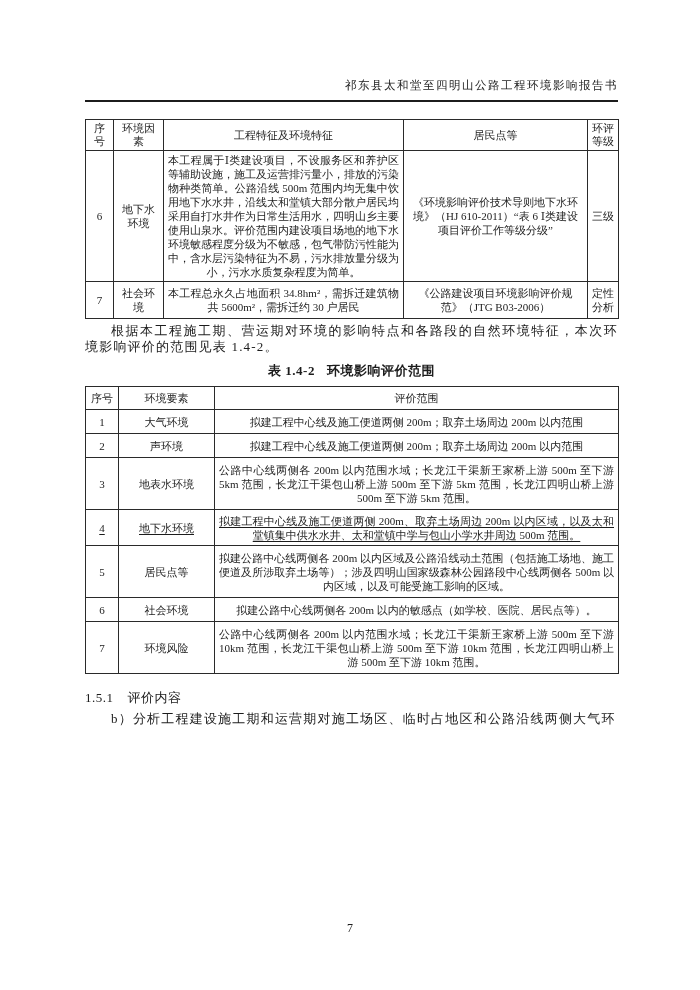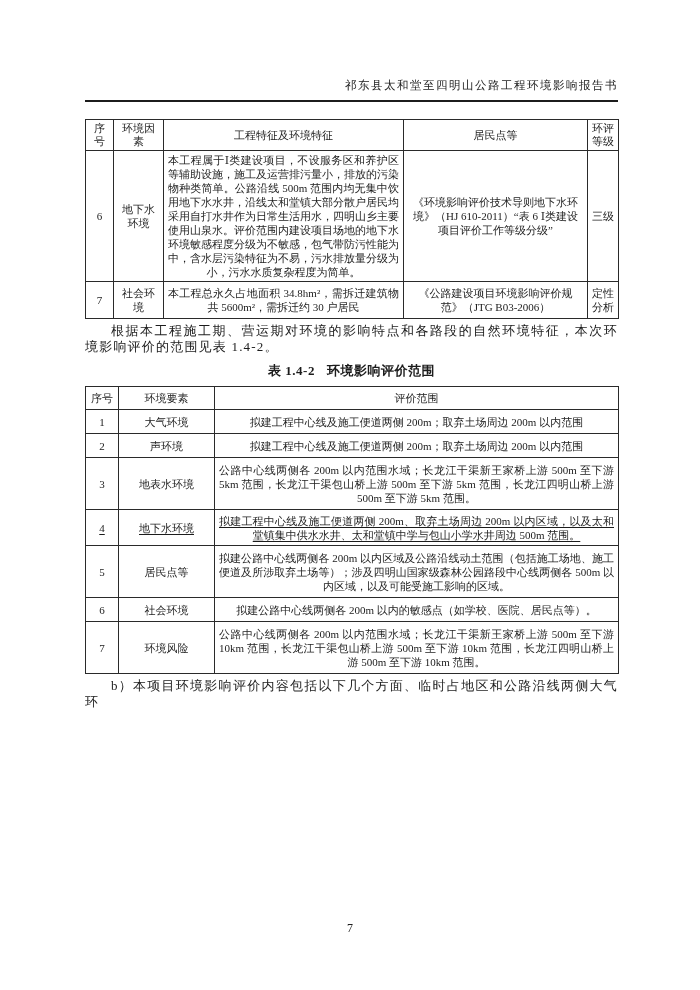--- a/index.html
+++ b/index.html
@@ -185,18 +185,21 @@
     </tr>
     <tr class="r3line">
       <td>7</td>
       <td>环境风险</td>
       <td class="cell-justify">公路中心线两侧各 200m 以内范围水域；长龙江干渠新王家桥上游 500m 至下游 10km 范围，长龙江干渠包山桥上游 500m 至下游 10km 范围，长龙江四明山桥上游 500m 至下游 10km 范围。</td>
     </tr>
   </tbody>
     </table>
 
 
-
-  <p class="para">b）本项目环境影响评价内容包括以下几个方面、临时占地区和公路沿线两侧大气环</p>
+  <div class="h3b">
+    <span class="num">1.5.1</span><span>评价内容</span>
+  </div>
+
+  <p class="para">b）分析工程建设施工期和运营期对施工场区、临时占地区和公路沿线两侧大气环</p>
 
 </div>
 
 <div class="page-number">7</div>
 
 </body></html>

